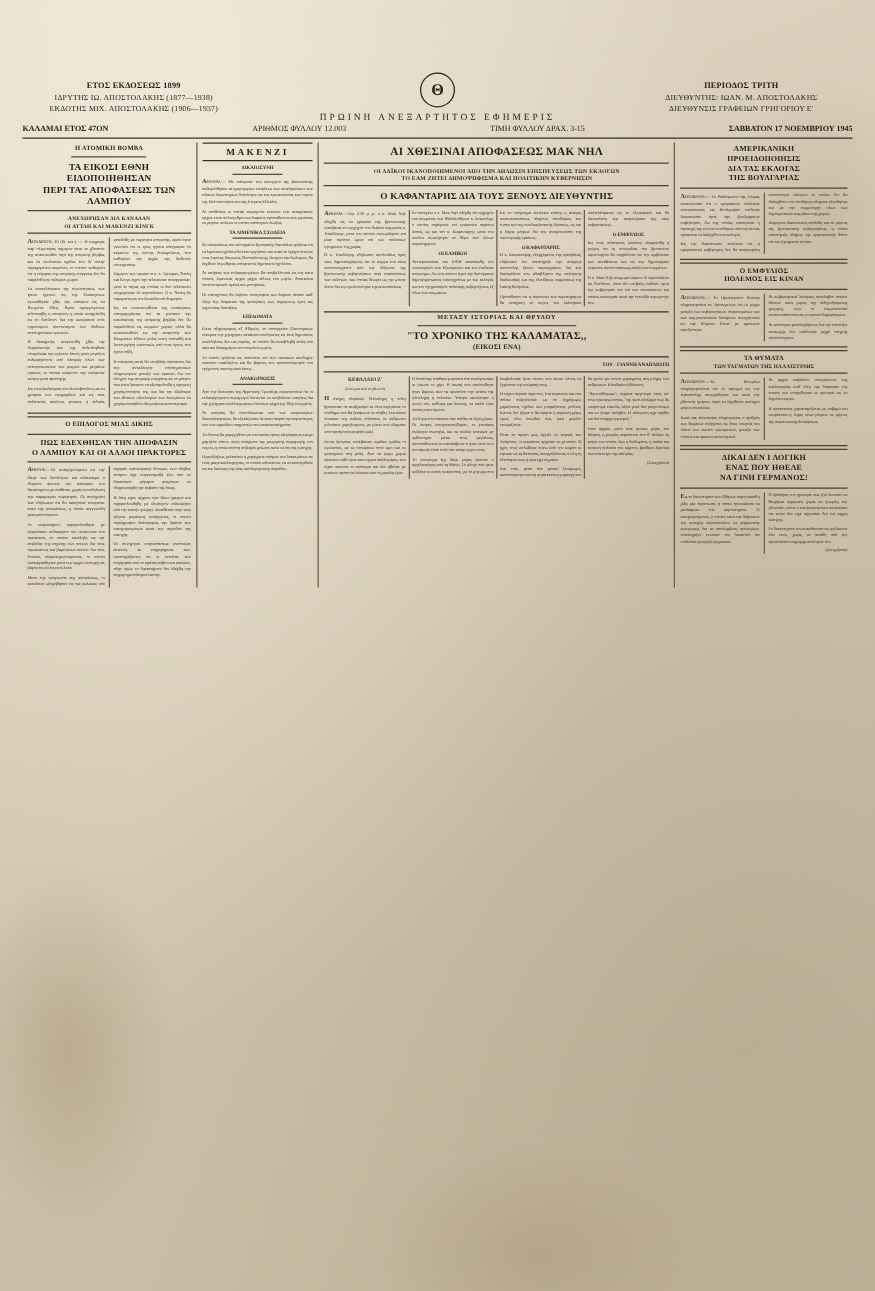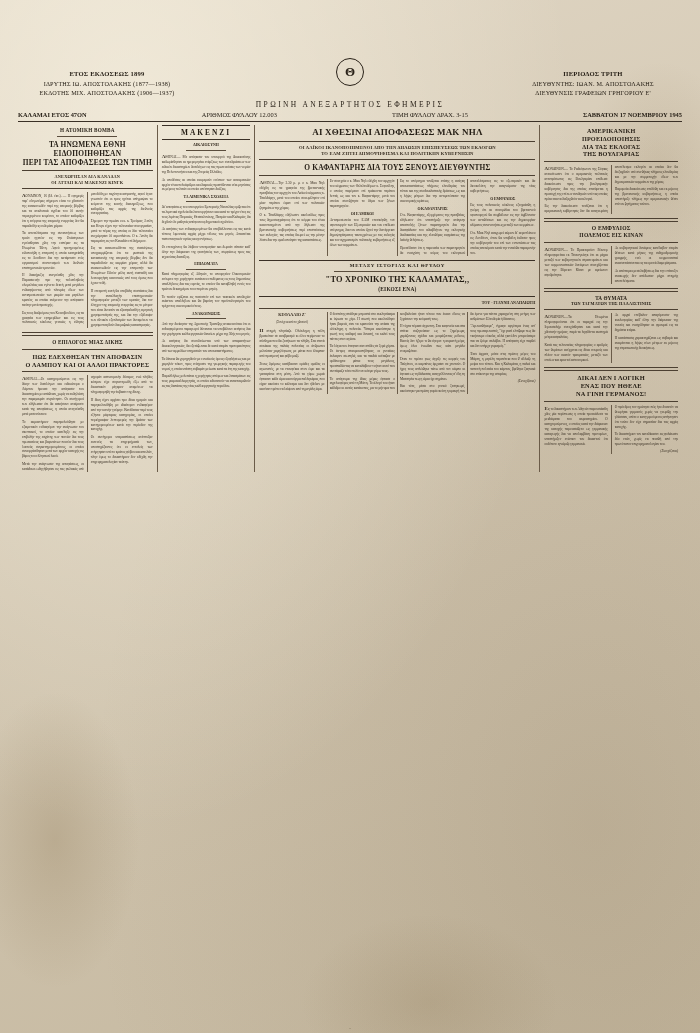--- a/index.html
+++ b/index.html
@@ -80,21 +80,21 @@
   }
   .paper-title {
     font-size: 47px;
     font-weight: bold;
     letter-spacing: 6px;
     line-height: 0.95;
     color: #20190f;
     font-family: "Liberation Serif", serif;
   }
   .mast-sub {
-    margin-top: 14px;
+    margin-top: 3px;
     font-size: 7.5px;
     letter-spacing: 2.4px;
     color: #2a2219;
   }
   .mast-row2 {
     display: flex;
     justify-content: space-between;
     align-items: flex-end;
     font-size: 6.4px;
     margin-top: 2px;
@@ -267,22 +267,22 @@
       <div>ΤΙΜΗ ΦΥΛΛΟΥ ΔΡΑΧ. 3-15</div>
       <div style="font-weight:bold;">ΣΑΒΒΑΤΟΝ 17 ΝΟΕΜΒΡΙΟΥ 1945</div>
     </div>
     <div class="rule"></div>
 
     <div class="grid">
 
       <div class="col c1 vline">
         <div class="col-head hl-4" style="margin-top:2px;">Η ΑΤΟΜΙΚΗ ΒΟΜΒΑ</div>
         <div class="hr-short"></div>
-        <div class="col-head hl-2">ΤΑ ΗΝΩΜΕΝΑ ΕΘΝΗ ΕΙΔΟΠΟΙΗΘΗΣΑΝ</div>
-        <div class="col-head hl-2">ΠΕΡΙ ΤΑΣ ΑΠΟΦΑΣΕΩΣ ΤΩΝ ΤΙΜΗ</div>
+        <div class="col-head hl-2">ΤΑ ΕΙΚΟΣΙ ΕΘΝΗ ΕΙΔΟΠΟΙΗΘΗΣΑΝ</div>
+        <div class="col-head hl-2">ΠΕΡΙ ΤΑΣ ΑΠΟΦΑΣΕΩΣ ΤΩΝ ΛΑΜΠΟΥ</div>
         <div class="divider"></div>
         <div class="sub-head">ΑΝΕΧΩΡΗΣΑΝ ΔΙΑ ΚΑΝΑΔΑΝ</div>
         <div class="sub-head" style="margin-top:-1px;">ΟΙ ΑΤΤΛΗ ΚΑΙ ΜΑΚΕΝΖΙ ΚΙΝΓΚ</div>
         <div class="divider"></div>
 
         <div class="body-text two-col-flow">
           <p class="drop-first">ΛΟΝΔΙΝΟΝ, 16 (Ιδ. έκτ.). — Η εφημερίς παρ' ολιγωτέρας σήμερον είναι το χθεσινόν της ανακοινωθέν περί της ατομικής βόμβας και τα αναλυτικά σχόλια του δι' αυτήν περιεχομένου κειμένου, το οποίον καθορίζει ότι η ενέργεια της ατομικής ενεργείας δεν θα παραδοθή εις ουδεμίαν χώραν.</p>
           <p>Τα αποτελέσματα της συναντήσεως των τριών ηγετών εις την Ουάσιγκτων εγνώσθησαν χθες την εσπέραν εις τα Ηνωμένα Έθνη. Αφού προηγουμένως ειδοποιήθη η επιτροπή η οποία κατηρτίσθη εις το Λονδίνον δια την κατάρτισιν ενός οργανισμού συντονισμού των διεθνών επιστημονικών ερευνών.</p>
           <p>Η διακήρυξις ανεγνώσθη χθες την Παρασκευήν προ της πολυπληθούς ολομελείας και εγένετο δεκτή μετά μεγάλου ενδιαφέροντος από πλευράς όλων των αντιπροσωπειών των μικρών και μεγάλων κρατών, αι οποίαι ανέμενον την απόφασιν ταύτην μετά προσοχής.</p>
           <p>Εις τους διαδρόμους του Κοινοβουλίου, εις τα γραφεία των εφημερίδων και εις τους πολιτικούς κύκλους γενικώς η είδησις μετεδόθη με ταχύτητα αστραπής, αφού έγινε γνωστόν ότι οι τρεις ηγέται υπέγραψαν το κείμενον της κοινής διακηρύξεως, που καθορίζει τας αρχάς της διεθνούς συνεργασίας.</p>

